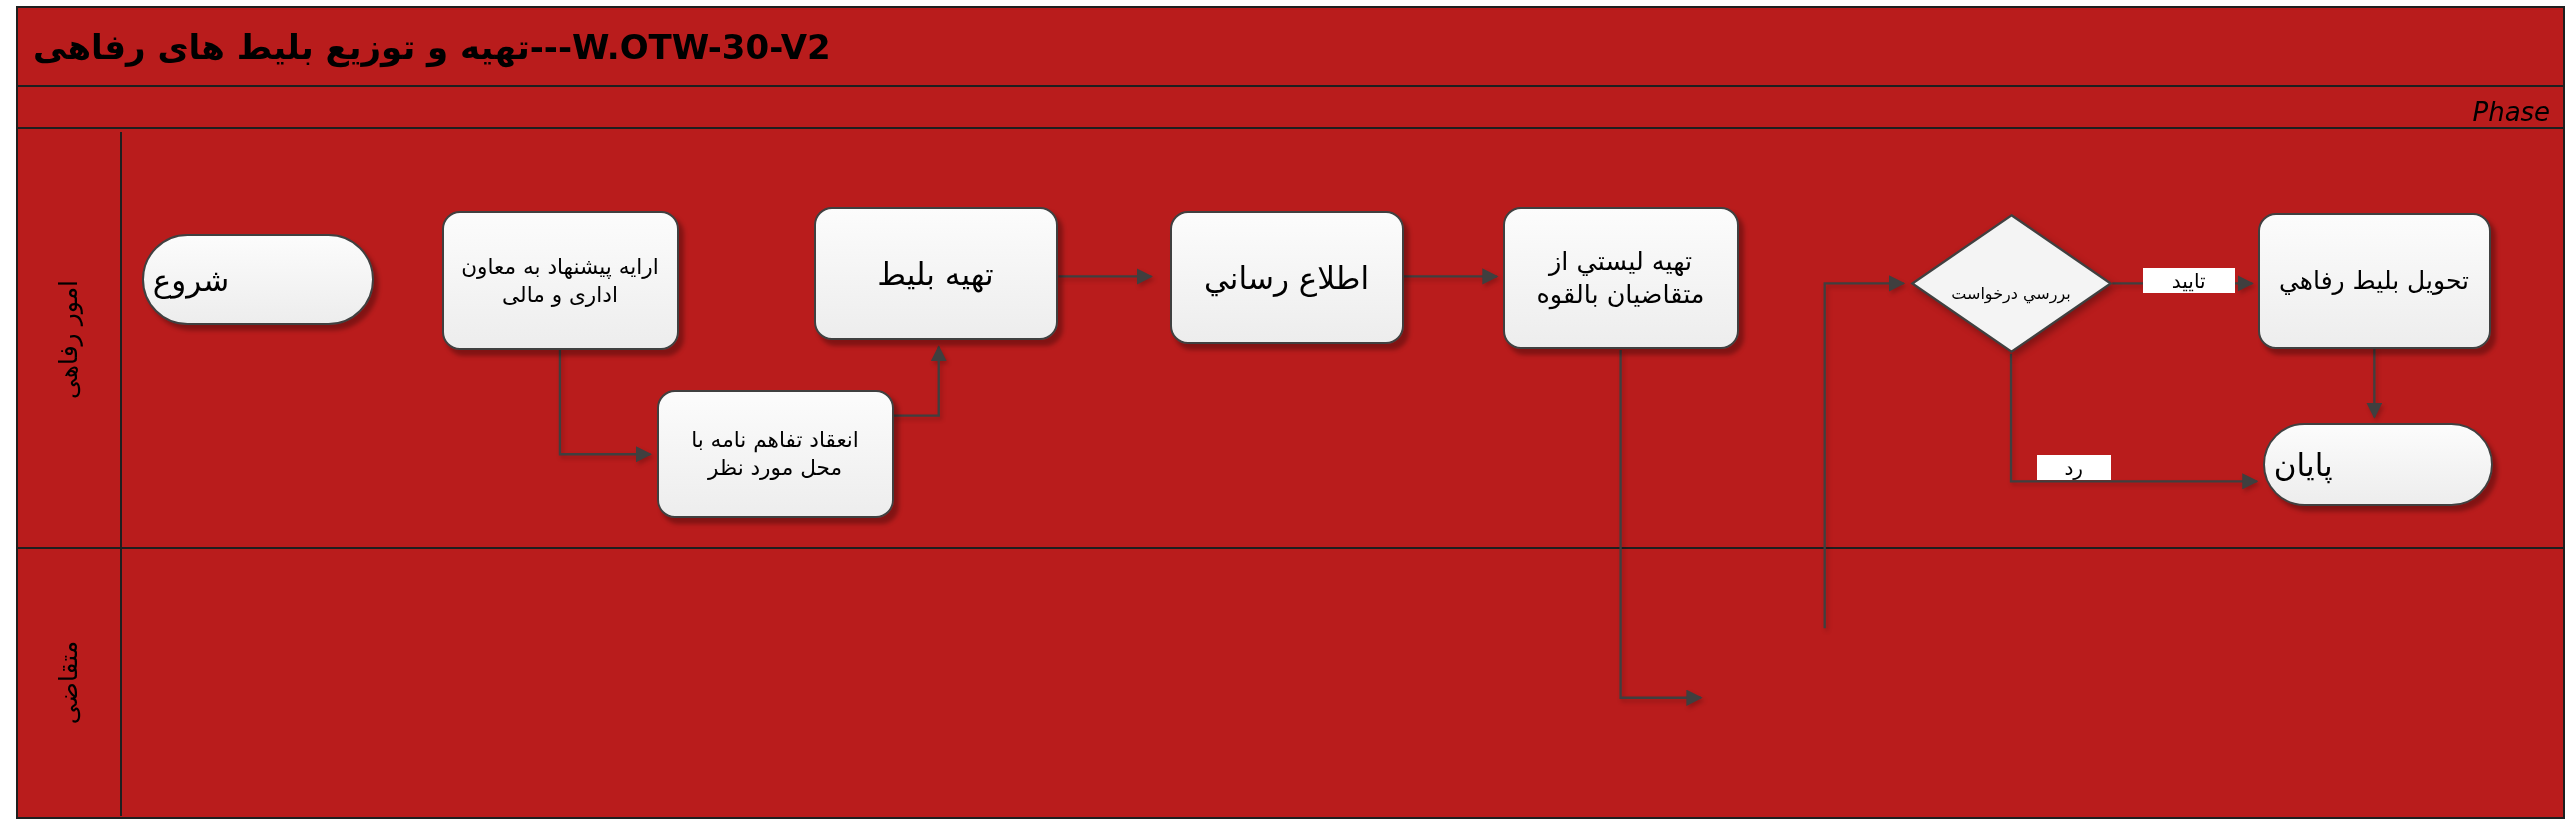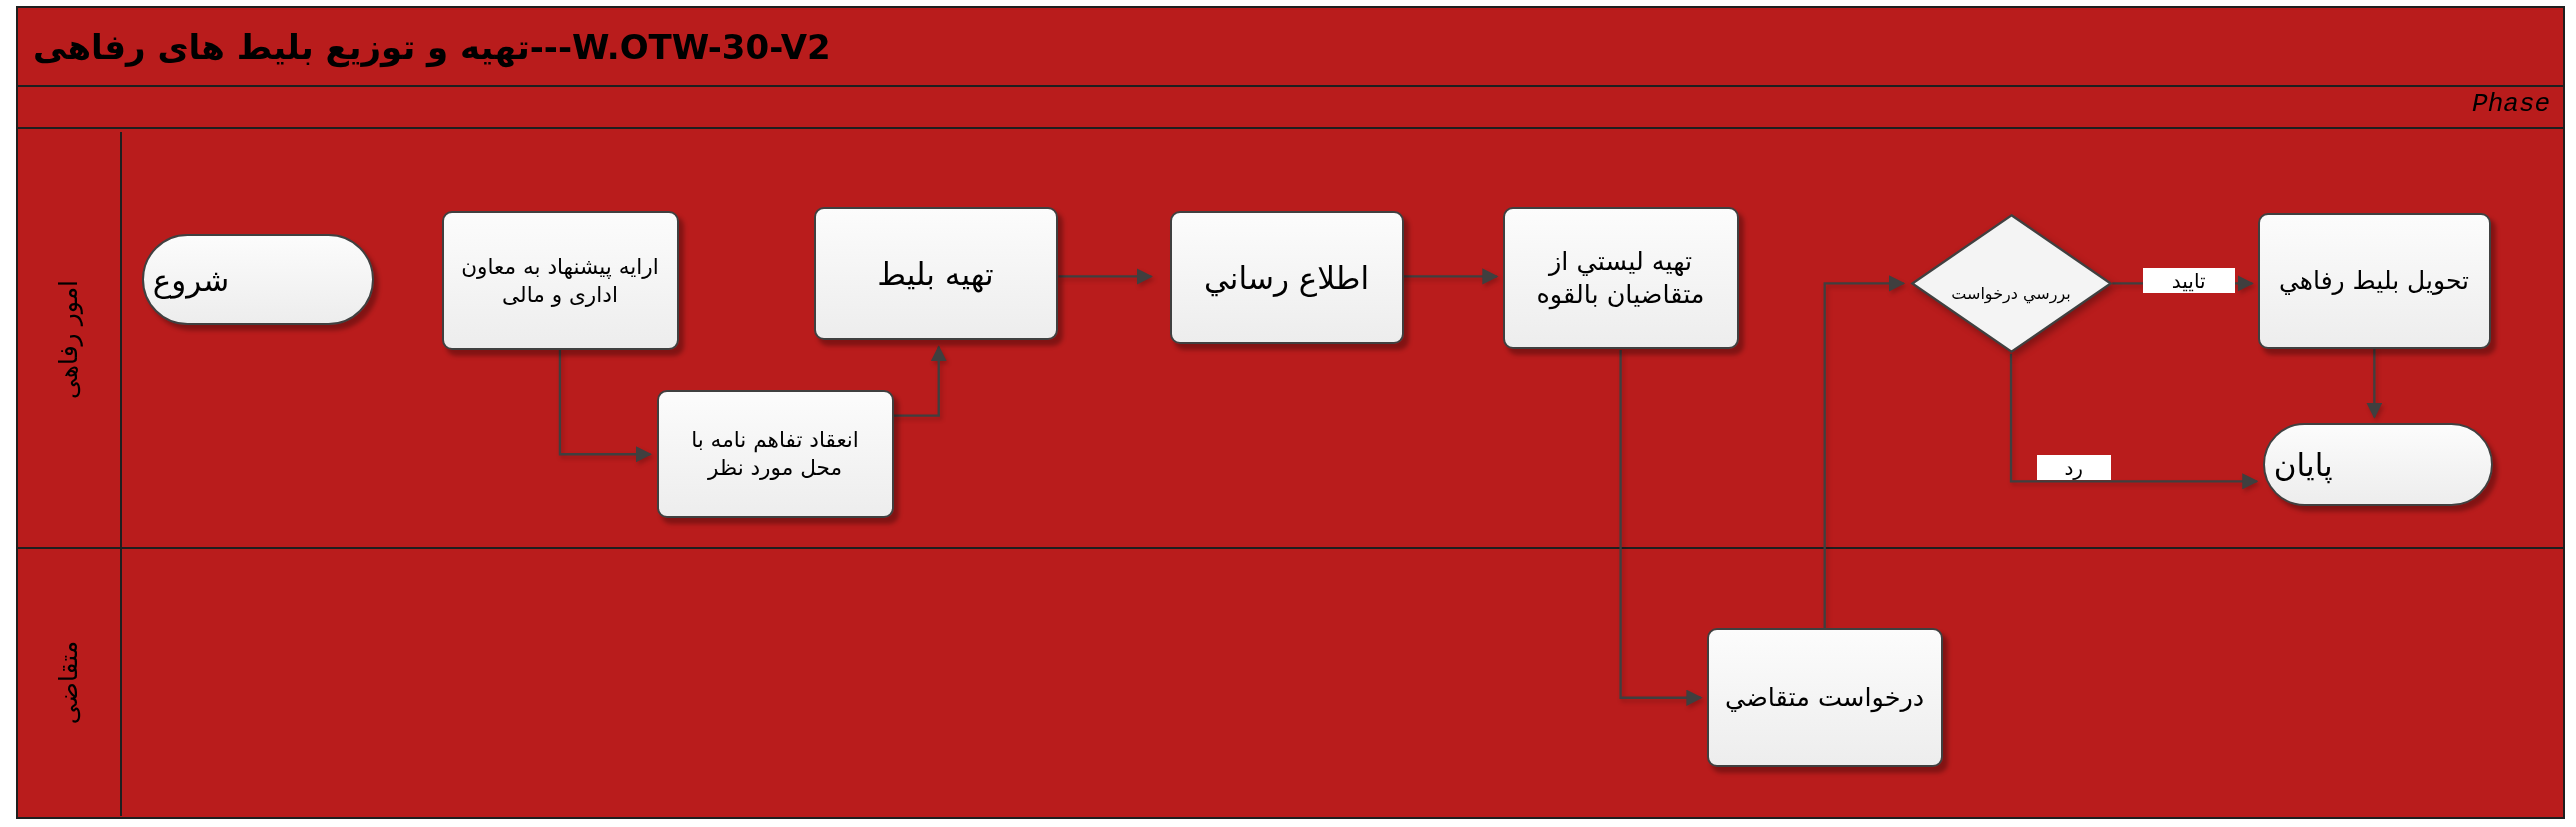--- a/index.html
+++ b/index.html
@@ -15,41 +15,41 @@
   .title-bar{
     position:absolute;left:0;top:0;width:100%;height:79px;
     border-bottom:2.3px solid #1f1f1f;display:flex;align-items:center;
     box-sizing:border-box;
   }
   .title-text{
     padding-left:15.5px;font-size:34px;font-weight:bold;white-space:nowrap;
   }
   .phase-band{
     position:absolute;left:0;top:81px;width:100%;height:40px;
-    border-bottom:2.3px solid #1f1f1f;display:flex;align-items:flex-start;
-    justify-content:flex-end;box-sizing:border-box;font-family:Liberation Mono, monospace;
+    border-bottom:2.3px solid #1f1f1f;display:flex;align-items:flex-end;
+    justify-content:flex-end;box-sizing:border-box;
   }
   .phase-text{font-style:italic;font-size:26px;padding-right:12.4px;}
   
   .lane{position:absolute;left:0;width:100%;box-sizing:border-box;}
   .lane-1{top:124px;height:417px;border-bottom:2.3px solid #1f1f1f;}
   .lane-2{top:541px;height:267px;}
   .lane-label-cell{
     position:absolute;left:0;top:0;height:100%;width:104px;
     border-right:2.3px solid #1f1f1f;display:flex;align-items:center;
     justify-content:center;box-sizing:border-box;
   }
   .lane-label-text{
     transform:rotate(-90deg);white-space:nowrap;font-size:25px;direction:rtl;
   }
   
   .shape{
     position:absolute;box-sizing:border-box;z-index:10;
     background:linear-gradient(180deg,#fcfcfc 0%,#ededed 100%);
-    border:2.3px solid #404040;border-radius:10px;
+    border:2.3px solid #404040;border-radius:18px;
     box-shadow:4.6px 5.4px 4.6px rgba(0,0,0,0.30);
     display:flex;align-items:center;justify-content:center;
     text-align:center;direction:rtl;line-height:1.3;padding:4.6px 9.3px;
   }
   .stadium{border-radius:54px;justify-content:flex-end;}
   .node-start{left:124px;top:226px;width:232px;height:91px;font-size:31px;}
   .node-propose{left:424px;top:203px;width:237px;height:139px;font-size:21.6px;}
   .node-mou{left:639px;top:382px;width:237px;height:128px;font-size:21.6px;}
   .node-prepare{left:796px;top:199px;width:244px;height:133px;font-size:31px;}
   .node-announce{left:1140px;top:203px;width:234px;height:133px;font-size:31px;margin-left:12px;}
@@ -153,21 +153,18 @@
   </div>
 
   <div class="shape node-deliver">
     <span>تحويل بليط رفاهي</span>
   </div>
 
   <div class="shape stadium node-end">
     <span>پايان</span>
   </div>
 
-  <div class="shape node-request">
-    <span>درخواست متقاضي</span>
-  </div>
 
   <div class="edge-label edge-label-approve">تاييد</div>
   <div class="edge-label edge-label-reject">رد</div>
 
 </div>
 
 
 </body></html>

